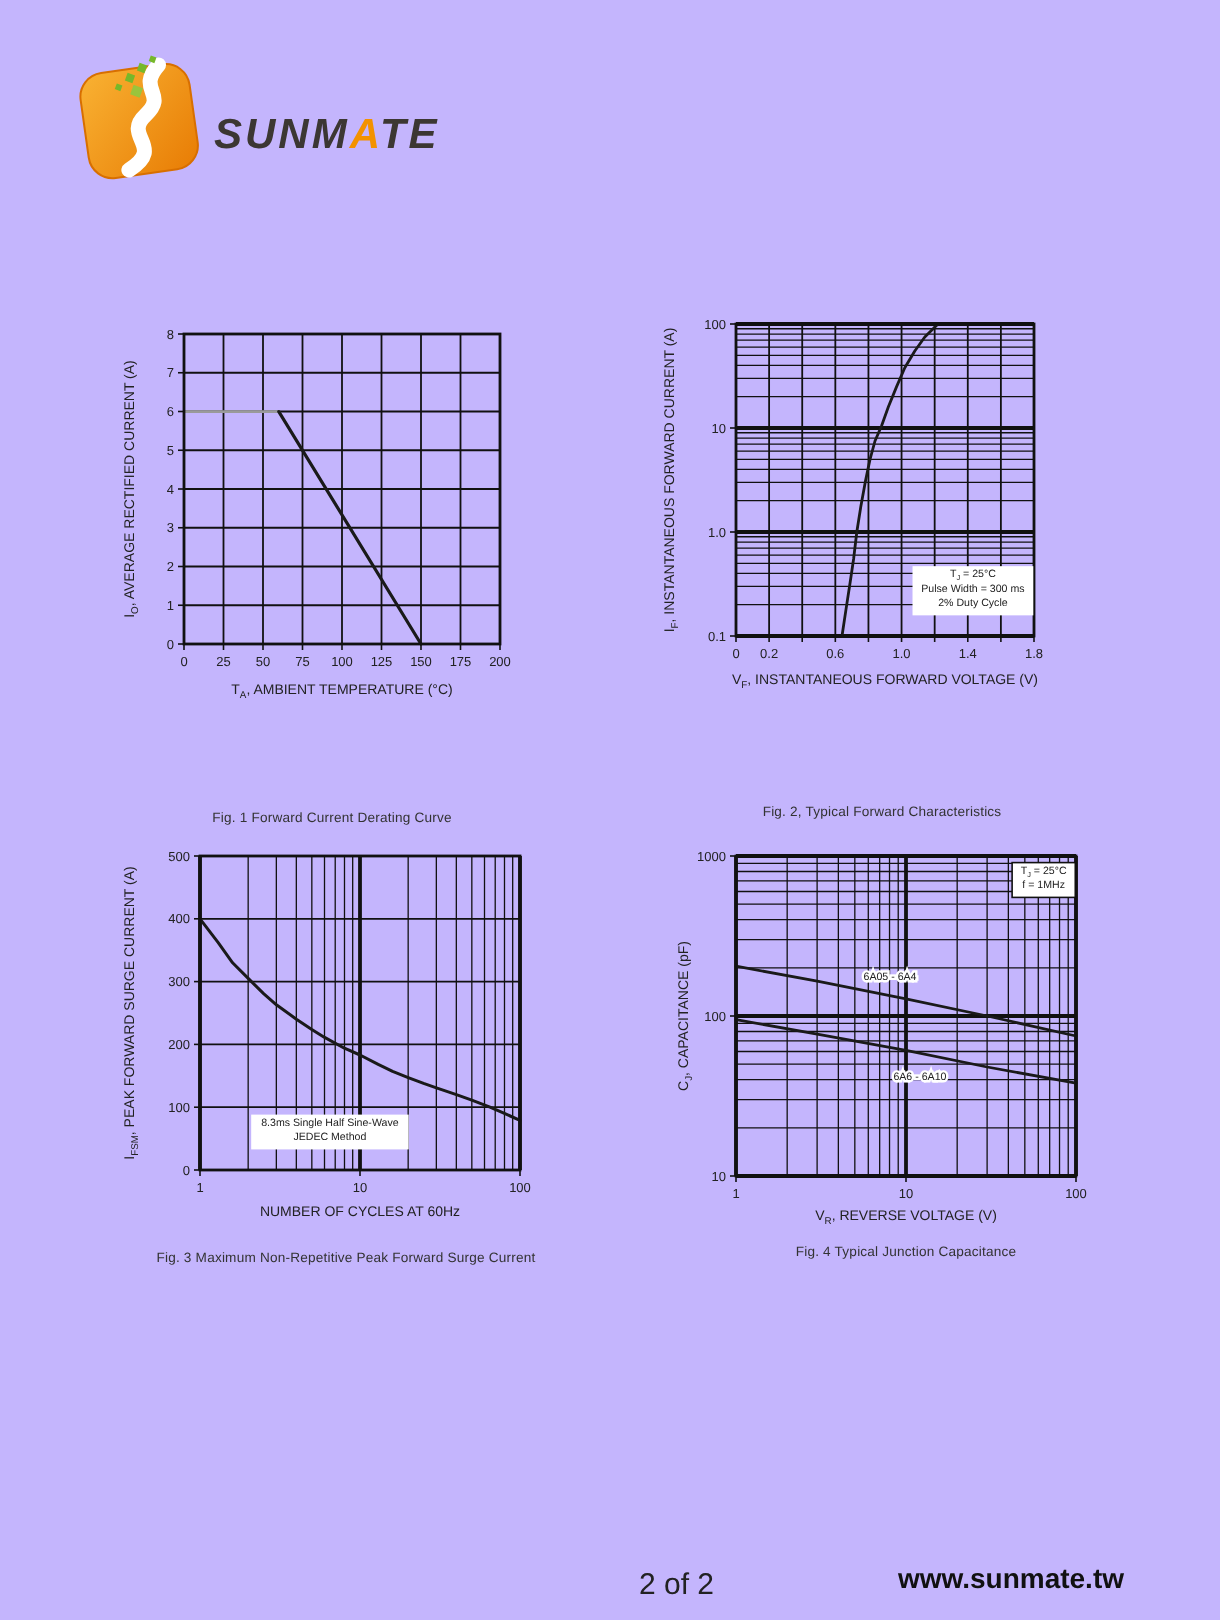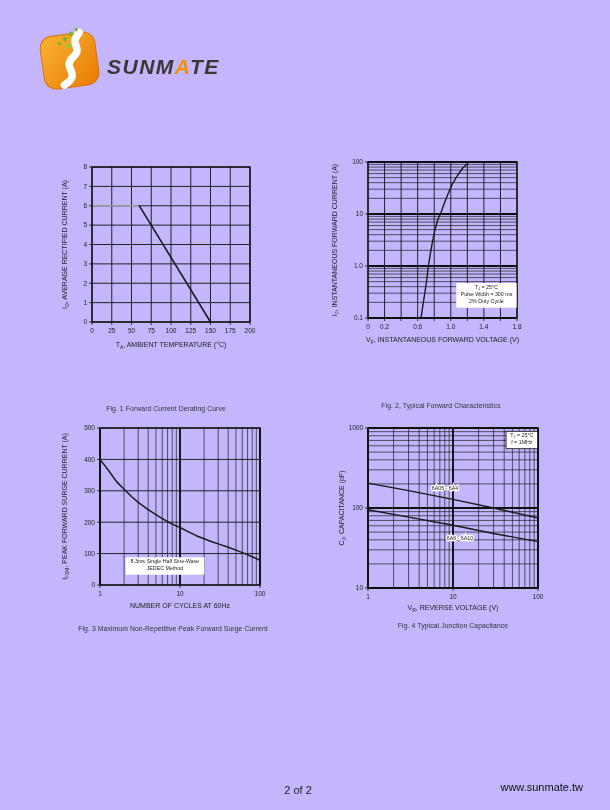--- a/index.html
+++ b/index.html
@@ -8,23 +8,23 @@
   .page{position:absolute;inset:0;background:#c4b5fd;overflow:hidden;}
   figure{position:absolute;margin:0;display:block;}
   figcaption{font-size:6.8px;color:#333;text-align:center;letter-spacing:.1px;}
   svg text{font-family:"Liberation Sans",sans-serif;}
   .logo{position:absolute;left:35px;top:18px;}
   .brand{font-size:21px;font-weight:bold;font-style:italic;letter-spacing:1.5px;fill:#3c3733;}
   .cap1{margin-top:46px;padding-left:22px;}
   .cap2{margin-top:48px;padding-left:2px;}
   .cap3{margin-top:6px;padding-left:10px;}
   .cap4{margin-top:3px;padding-left:16px;}
-  .pageno{position:absolute;left:253px;top:784px;width:90px;text-align:center;
-          font-size:11px;color:#222;}
-  .site{position:absolute;right:27px;top:781px;font-size:11px;font-weight:normal;color:#111;}
+  .pageno{position:absolute;left:267px;top:784px;width:90px;text-align:right;
+          font-size:15px;color:#222;}
+  .site{position:absolute;right:48px;top:781px;font-size:14px;font-weight:bold;color:#111;}
 </style>
 </head>
 <body>
 
 <div class="page">
 
   <svg class="logo" width="210" height="72" viewBox="0 0 210 72">
     <defs>
       <linearGradient id="lg" x1="0" y1="0" x2="1" y2="1">
         <stop offset="0" stop-color="#f9b233"></stop>

